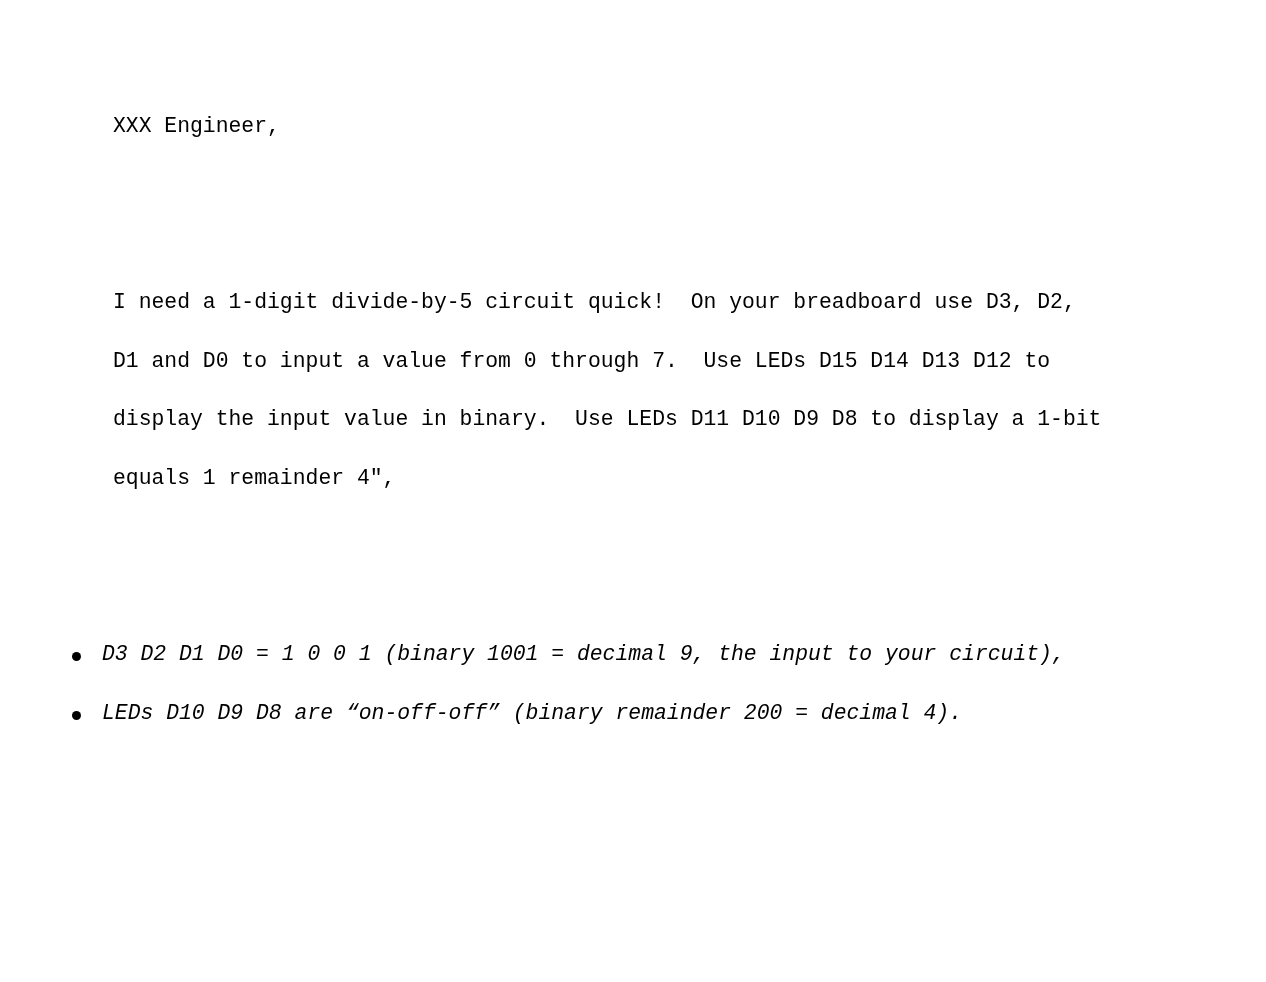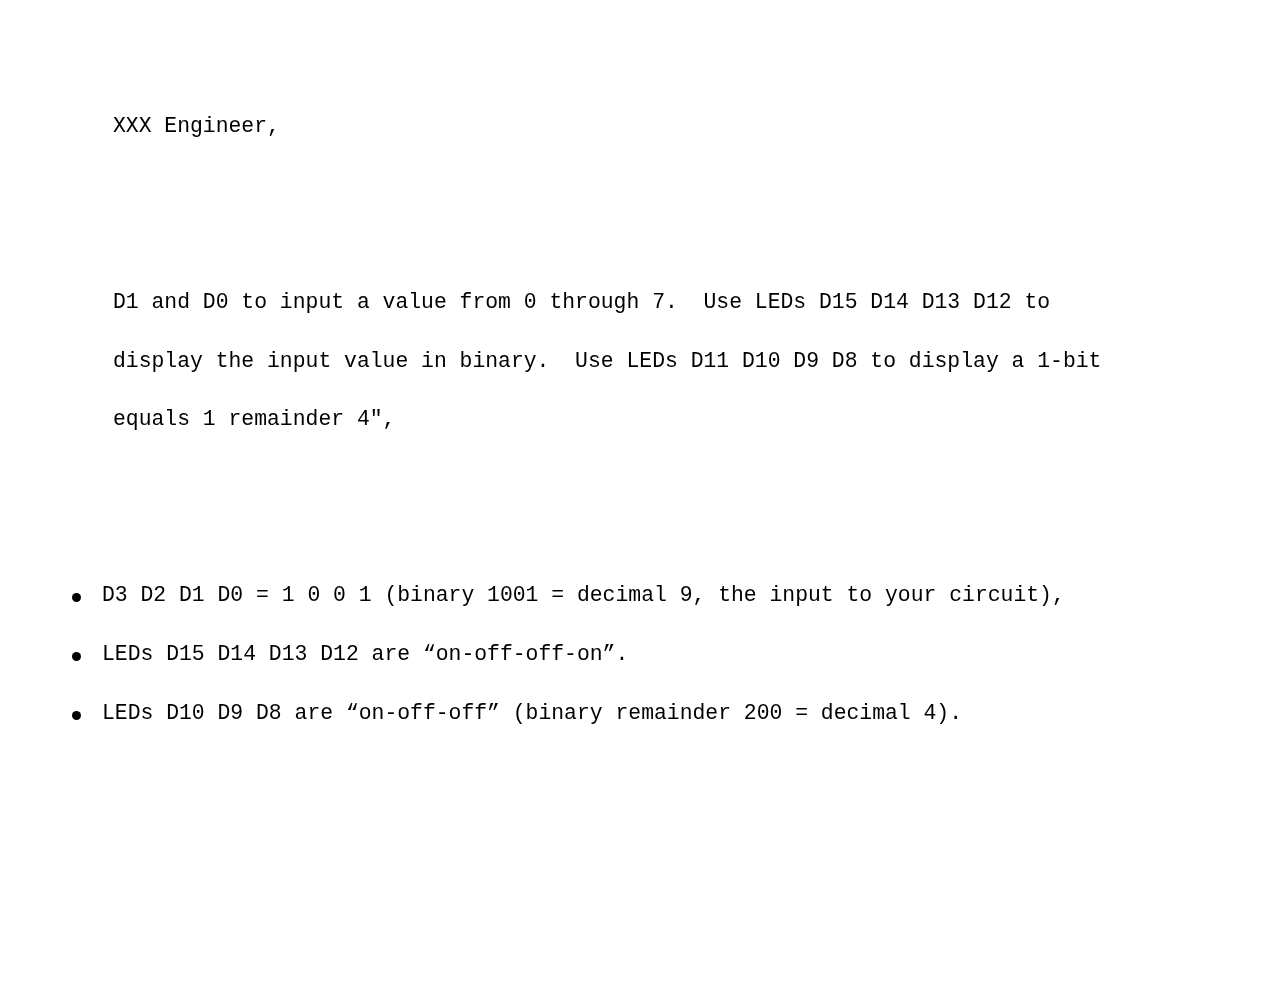--- a/index.html
+++ b/index.html
@@ -54,20 +54,21 @@
     list-style: none;
     margin: 0;
     padding: 0;
   }
   ul.bullets > li {
     position: relative;
     display: block;
     height: 19.55px;
     padding-left: 102px;
     white-space: pre;
+    font-style: italic;
   }
   ul.bullets > li .dot {
     position: absolute;
     left: 72px;
     top: 7px;
     width: 9px;
     height: 9px;
     background: #000000;
     border-radius: 50%;
     display: block;
@@ -79,29 +80,29 @@
 <div id="doc">
   <div class="page block">
 
     
     <div class="para">
       <span class="line body-indent">XXX Engineer,</span>
     </div>
 
     
     <div class="para">
+      <span class="line body-indent">I need a 1-digit divide-by-5 circuit quick!  On your breadboard use D3, D2,</span>
       <span class="line body-indent">D1 and D0 to input a value from 0 through 7.  Use LEDs D15 D14 D13 D12 to</span>
       <span class="line body-indent">display the input value in binary.  Use LEDs D11 D10 D9 D8 to display a 1-bit</span>
       <span class="line body-indent">equals 1 remainder 4",</span>
     </div>
 
     
     <ul class="bullets">
       <li><span class="dot"></span><span>D3 D2 D1 D0 = 1 0 0 1 (binary 1001 = decimal 9, the input to your circuit),</span></li>
-      <li><span class="dot"></span><span>LEDs D15 D14 D13 D12 are “on-off-off-on”.</span></li>
       <li><span class="dot"></span><span>LEDs D10 D9 D8 are “on-off-off” (binary remainder 200 = decimal 4).</span></li>
     </ul>
 
     
 
     
     
 
     
 

